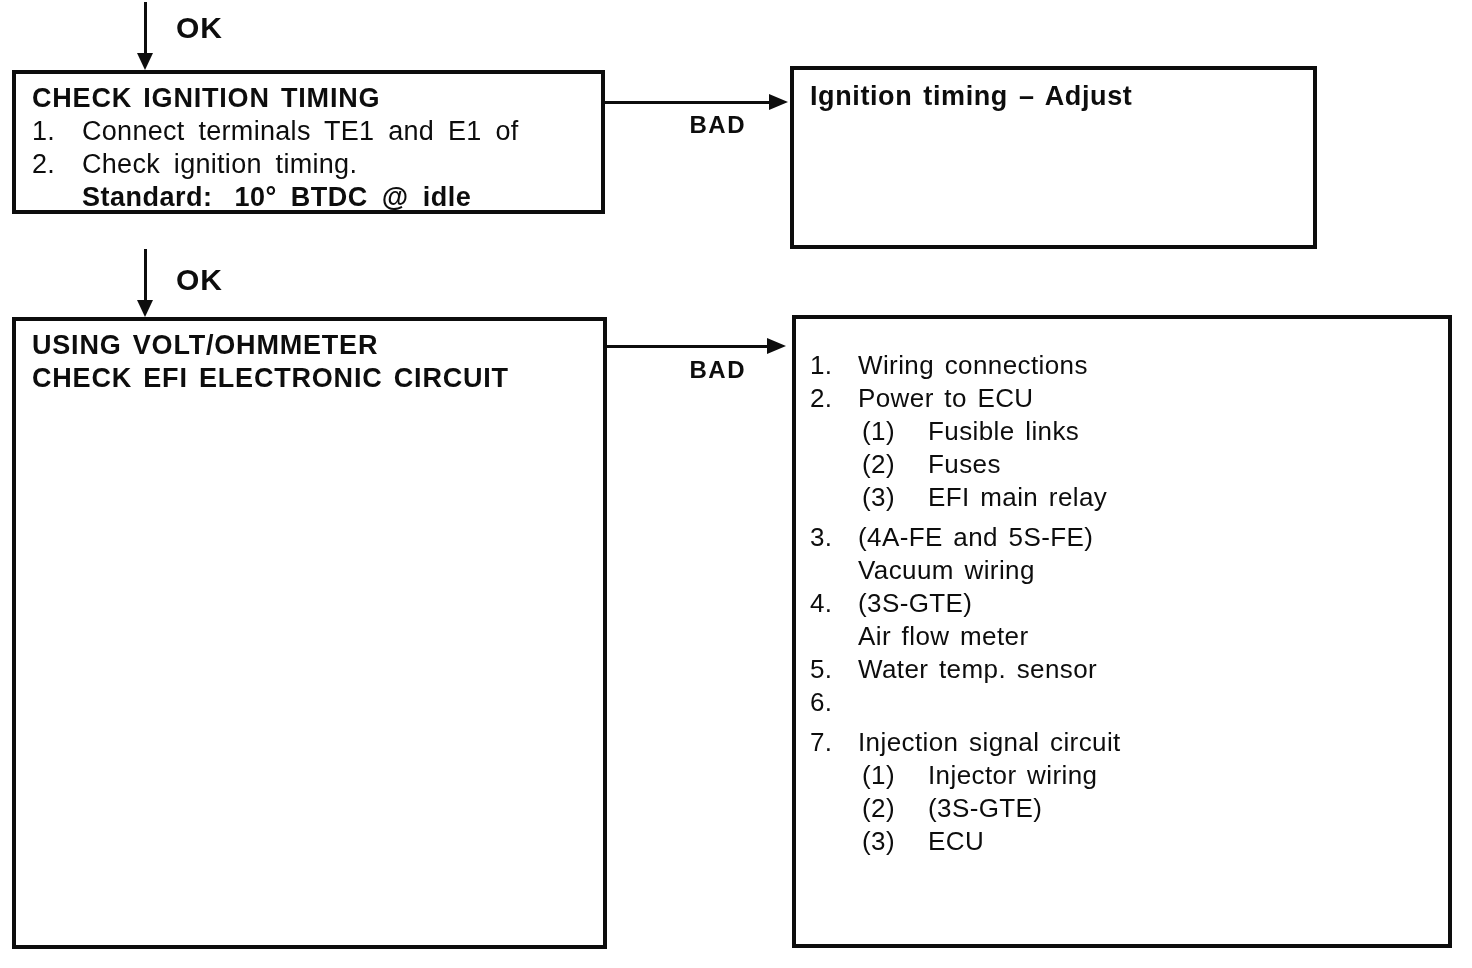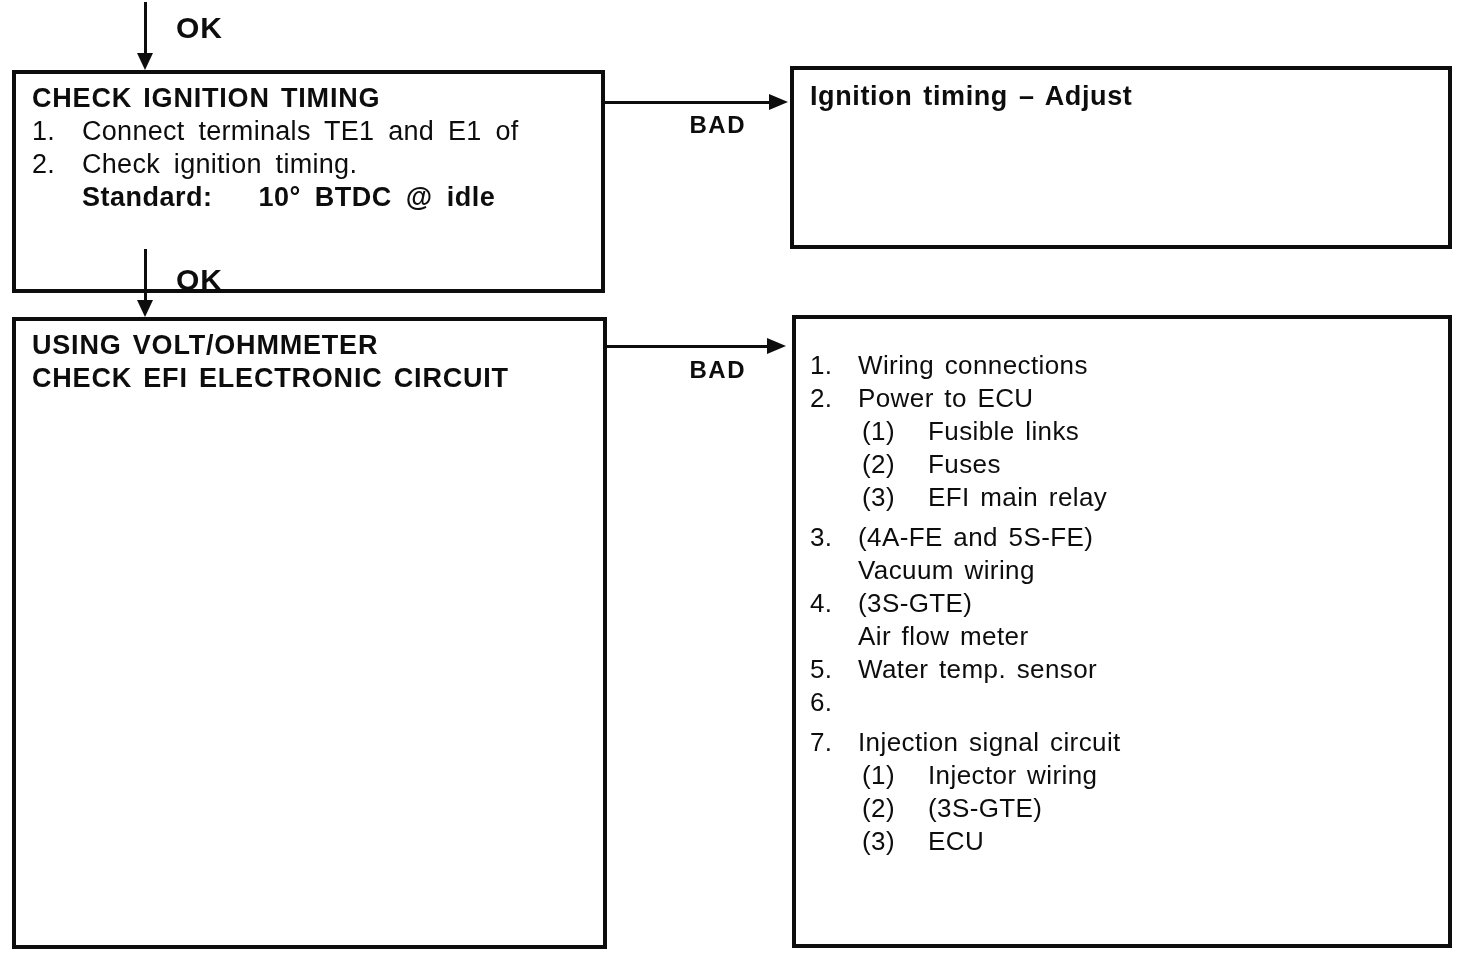--- a/index.html
+++ b/index.html
@@ -41,21 +41,21 @@
     word-spacing: 6px;
   }
   .li-row .num {
     flex: 0 0 50px;
   }
   .li-row .txt {
     flex: 1;
   }
   .std-label {
     font-weight: 700;
-    margin-right: 46px;
+    margin-right: 22px;
     letter-spacing: 0.5px;
   }
   .std-value {
     font-weight: 700;
     letter-spacing: 0.5px;
   }
   .result-text {
     font-size: 27px;
     font-weight: 700;
     letter-spacing: 0.6px;
@@ -128,21 +128,21 @@
 </style>
 </head>
 <body>
 
 <div class="canvas">
 
   <div class="vline" style="left:144px; top:2px; height:53px;"></div>
   <div class="head-down" style="left:137px; top:53px;"></div>
   <div class="conn-label ok-label" style="left:176px; top:11px;">OK</div>
 
-  <div class="box pad" style="left:12px; top:70px; width:593px; height:223px;">
+  <div class="box pad" style="left:12px; top:70px; width:593px; height:144px;">
     <div class="box-title">CHECK IGNITION TIMING</div>
     <div class="li-row">
       <span class="num">1.</span>
       <span class="txt">Connect terminals TE1 and E1 of</span>
     </div>
     <div class="li-row">
       <span class="num">2.</span>
       <span class="txt">Check ignition timing.</span>
     </div>
     <div class="li-row">
@@ -150,21 +150,21 @@
       <span class="txt">
         <span class="std-label">Standard:</span><span class="std-value">10° BTDC @ idle</span>
       </span>
     </div>
   </div>
 
   <div class="hline" style="left:605px; top:101px; width:166px;"></div>
   <div class="head-right" style="left:769px; top:94px;"></div>
   <div class="conn-label bad-label" style="left:646px; top:111px;">BAD</div>
 
-  <div class="box" style="left:790px; top:66px; width:662px; height:183px;">
+  <div class="box" style="left:790px; top:66px; width:527px; height:183px;">
     <div class="result-text" style="padding:10px 16px 0 16px;">Ignition timing – Adjust</div>
   </div>
 
   <div class="vline" style="left:144px; top:249px; height:52px;"></div>
   <div class="head-down" style="left:137px; top:300px;"></div>
   <div class="conn-label ok-label" style="left:176px; top:263px;">OK</div>
 
   <div class="box pad" style="left:12px; top:317px; width:595px; height:632px;">
     <div class="box-title">USING VOLT/OHMMETER</div>
     <div class="box-title">CHECK EFI ELECTRONIC CIRCUIT</div>

